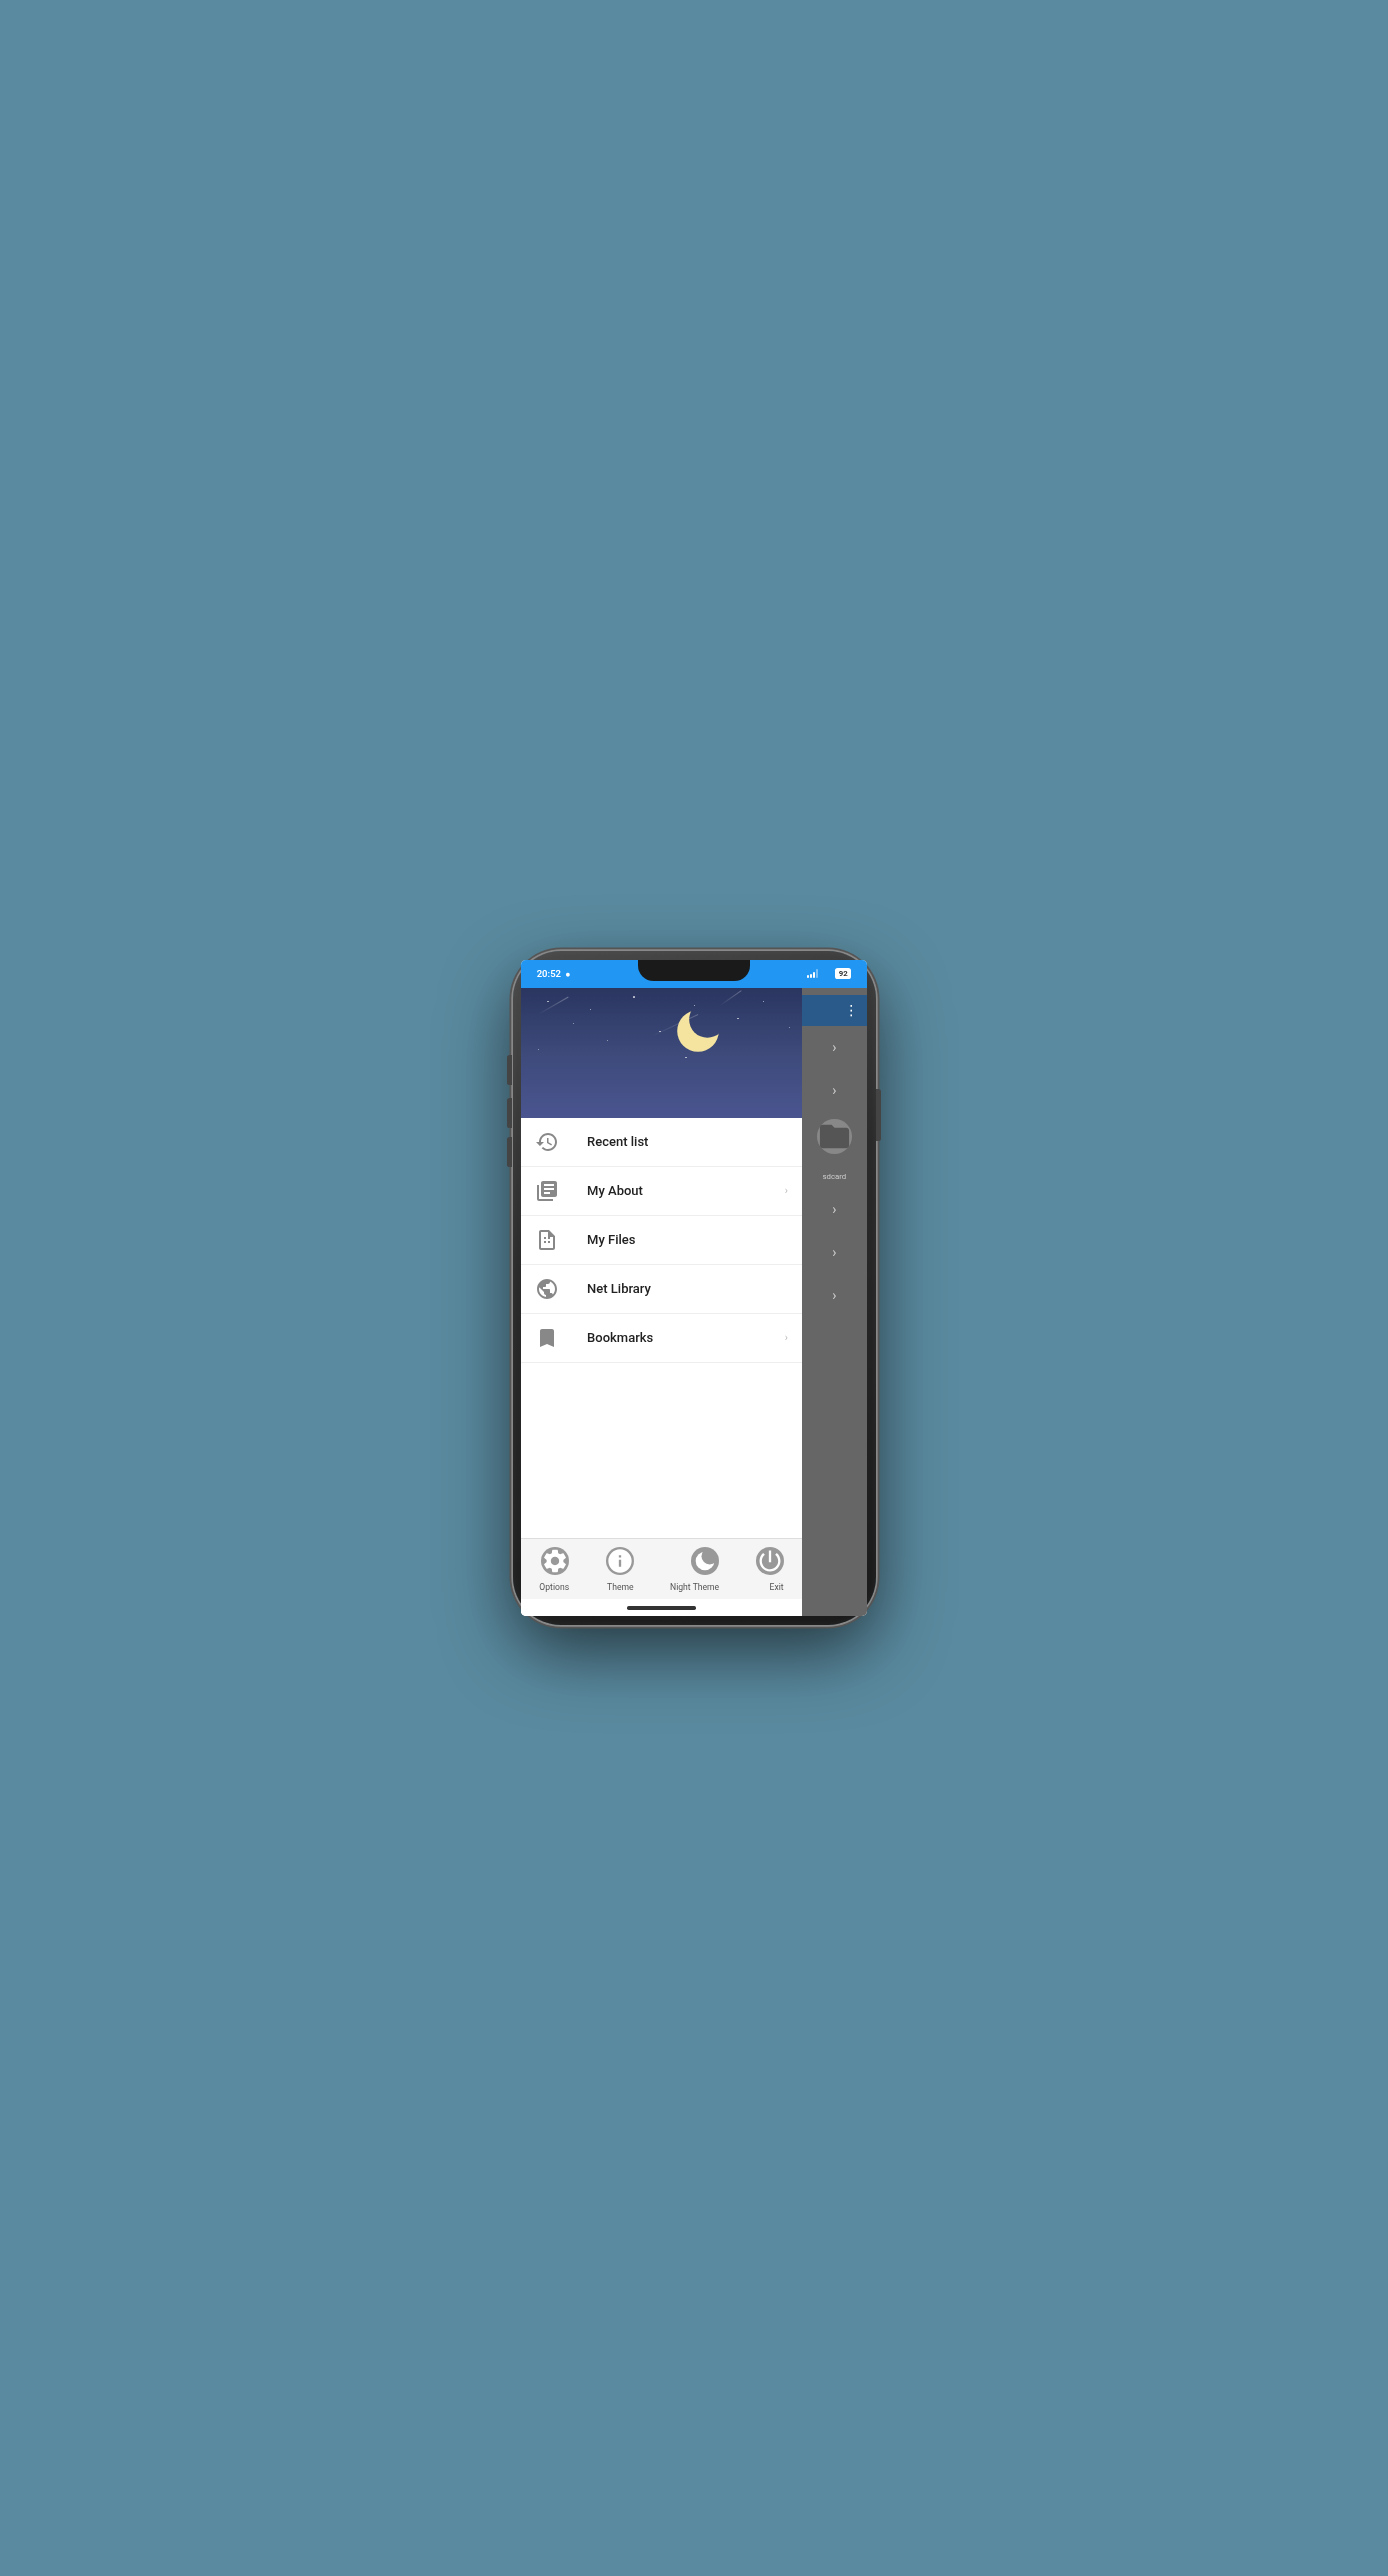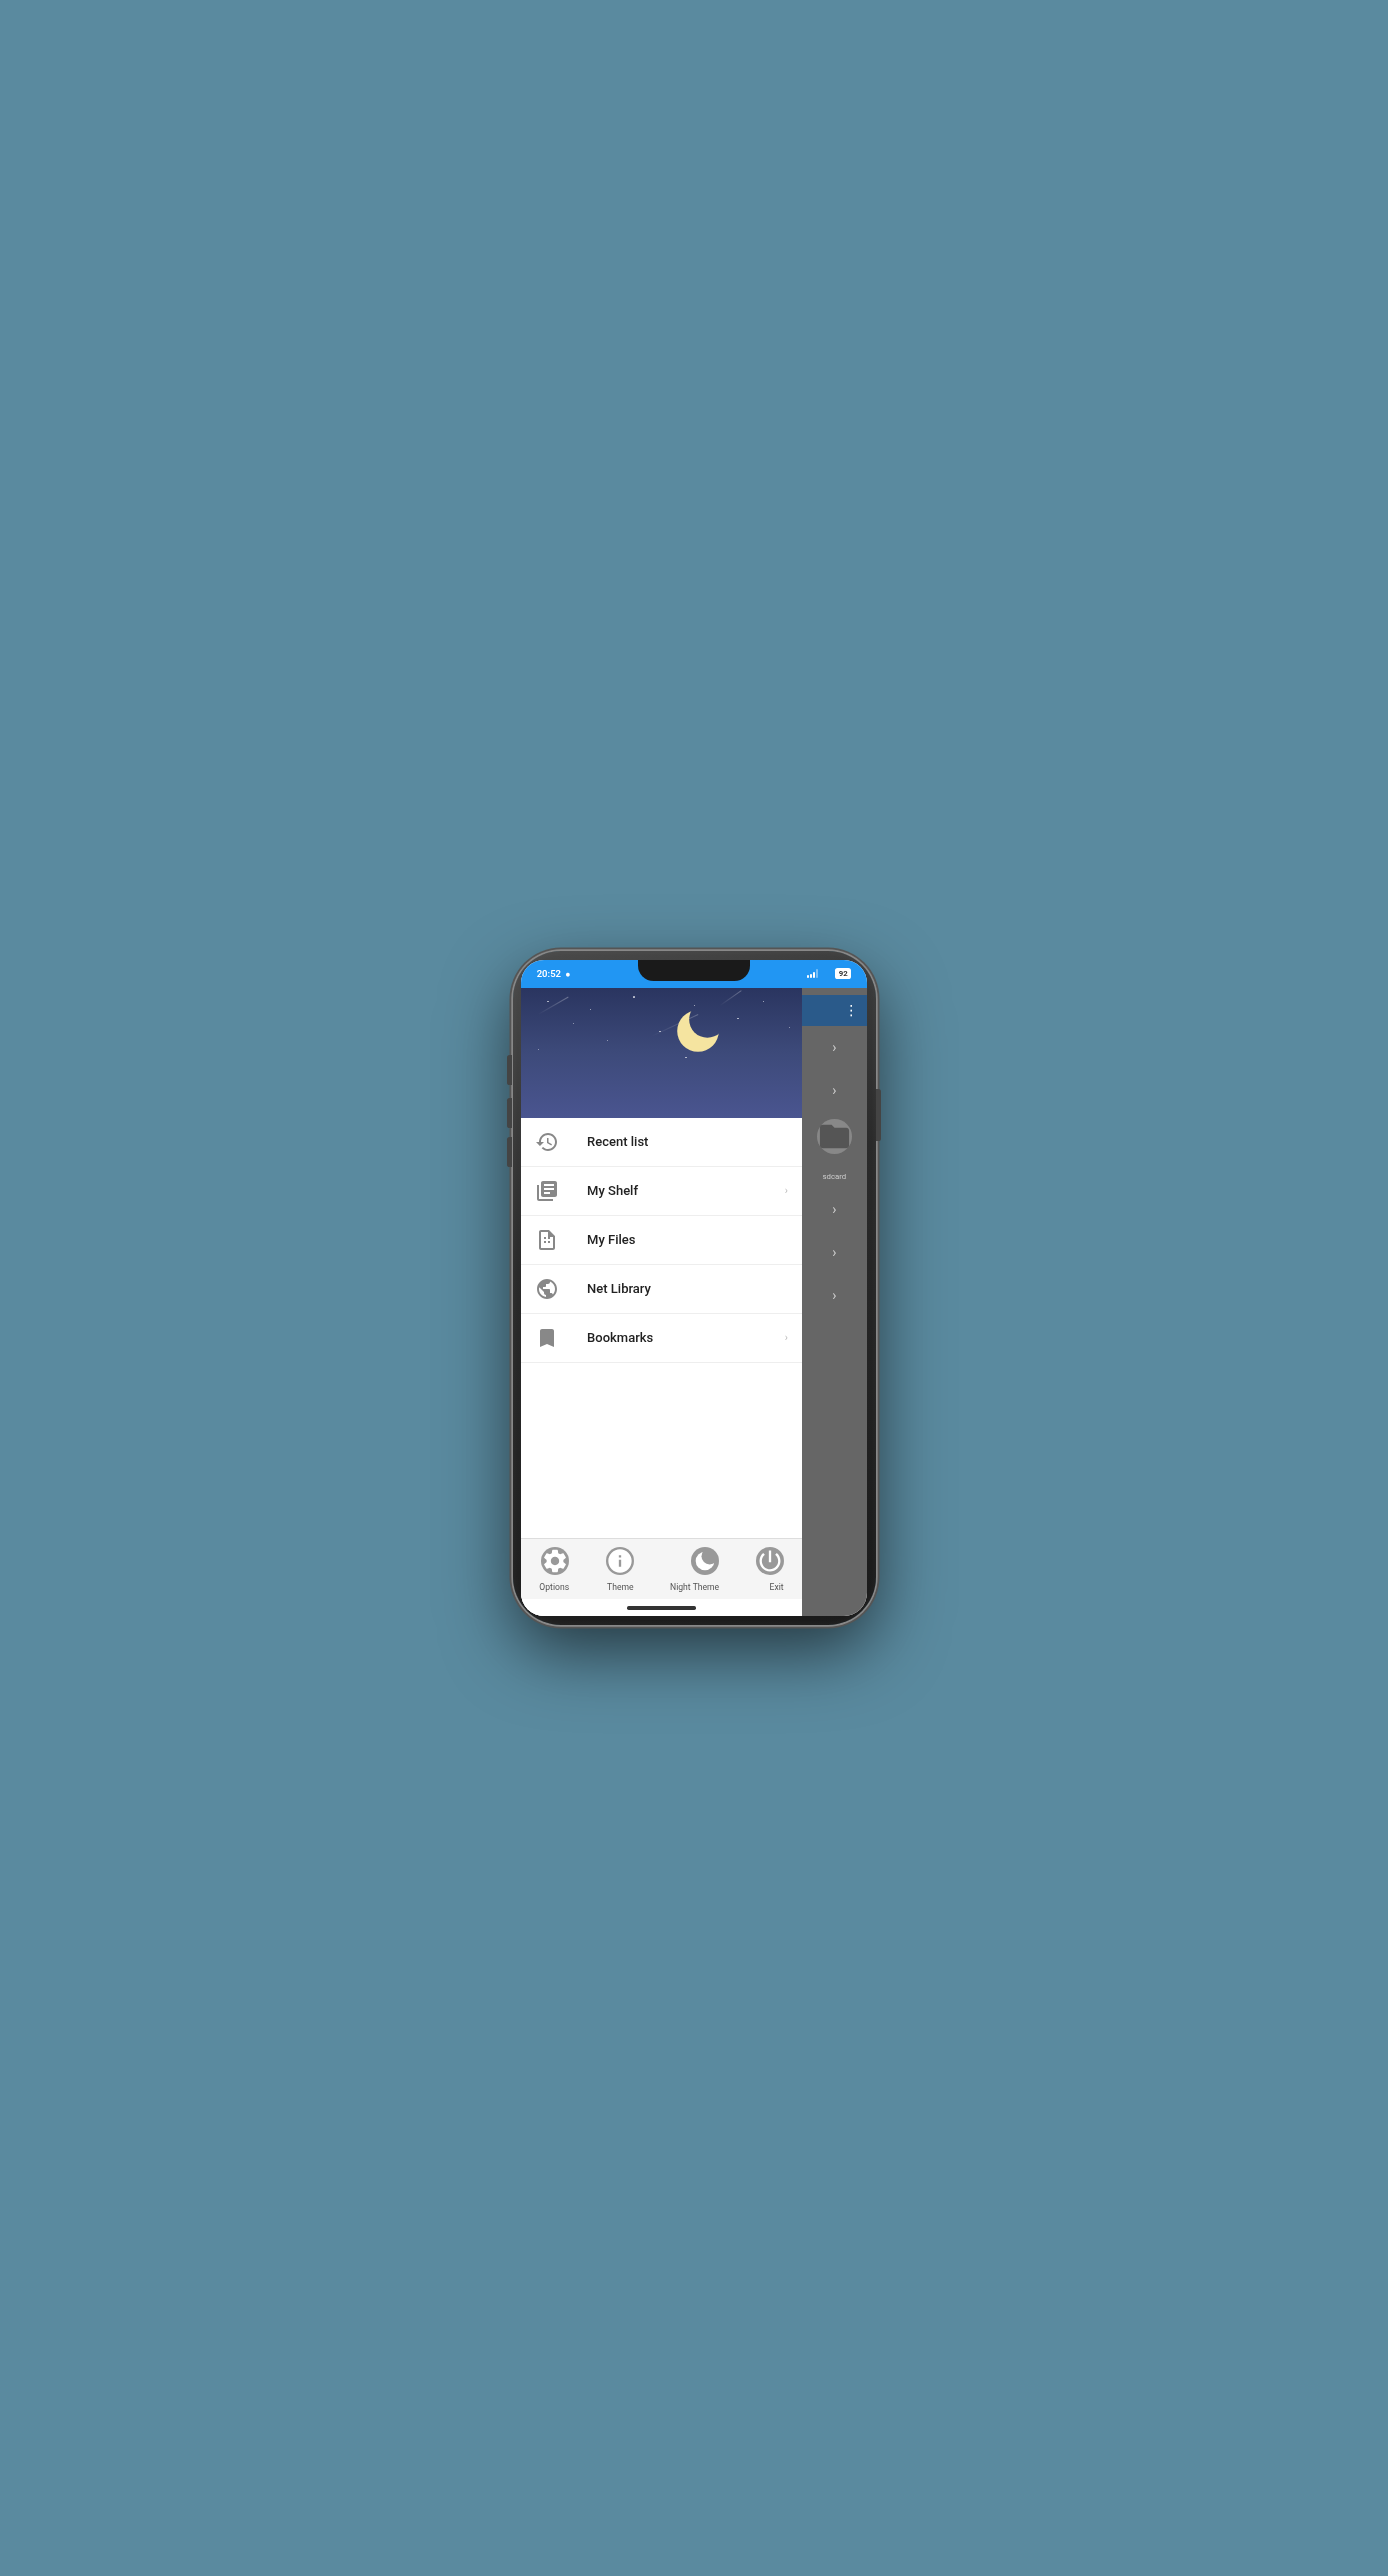--- a/index.html
+++ b/index.html
@@ -47,21 +47,21 @@
       width: 4.3px;
       height: 52px;
       background: #444;
       border-radius: 0 2.6px 2.6px 0;
     }
 
     .phone-screen {
       width: 100%;
       height: 100%;
       background: #fff;
-      border-radius: 23px;
+      border-radius: 5px;
       overflow: hidden;
       position: relative;
       display: flex;
       flex-direction: column;
     }
 
     
     .notch {
       position: absolute;
       top: 0;
@@ -441,21 +441,21 @@
             </div>
             <span class="menu-label">Recent list</span>
           </div>
 
           <div class="menu-item">
             <div class="menu-icon">
               <svg viewBox="0 0 24 24" fill="#888">
                 <path d="M4 6H2v14c0 1.1.9 2 2 2h14v-2H4V6zm16-4H8c-1.1 0-2 .9-2 2v12c0 1.1.9 2 2 2h12c1.1 0 2-.9 2-2V4c0-1.1-.9-2-2-2zm-1 9H9V9h10v2zm-4 4H9v-2h6v2zm4-8H9V5h10v2z"></path>
               </svg>
             </div>
-            <span class="menu-label">My Shelf</span>
+            <span class="menu-label">My About</span>
             <span class="menu-chevron">›</span>
           </div>
 
           <div class="menu-item">
             <div class="menu-icon">
               <svg viewBox="0 0 24 24" fill="#888">
                 <path d="M14 2H6c-1.1 0-2 .9-2 2v16c0 1.1.89 2 2 2h12c1.1 0 2-.9 2-2V8l-6-6zm4 18H6V4h7v5h5v11zm-9-5h2v-2h-2v2zm0-4h2V9h-2v2zm4 4h2v-2h-2v2zm0-4h2V9h-2v2z"></path>
               </svg>
             </div>
             <span class="menu-label">My Files</span>

